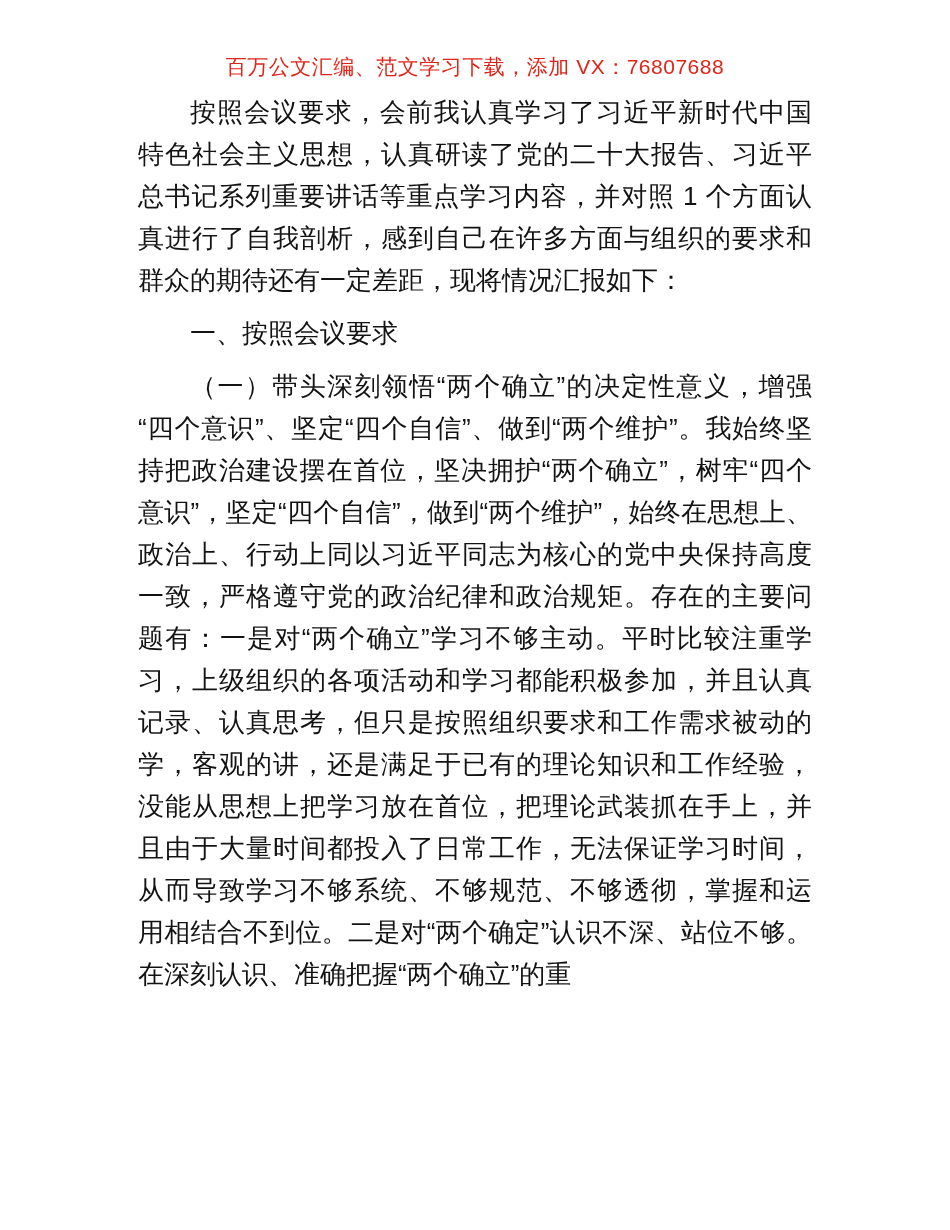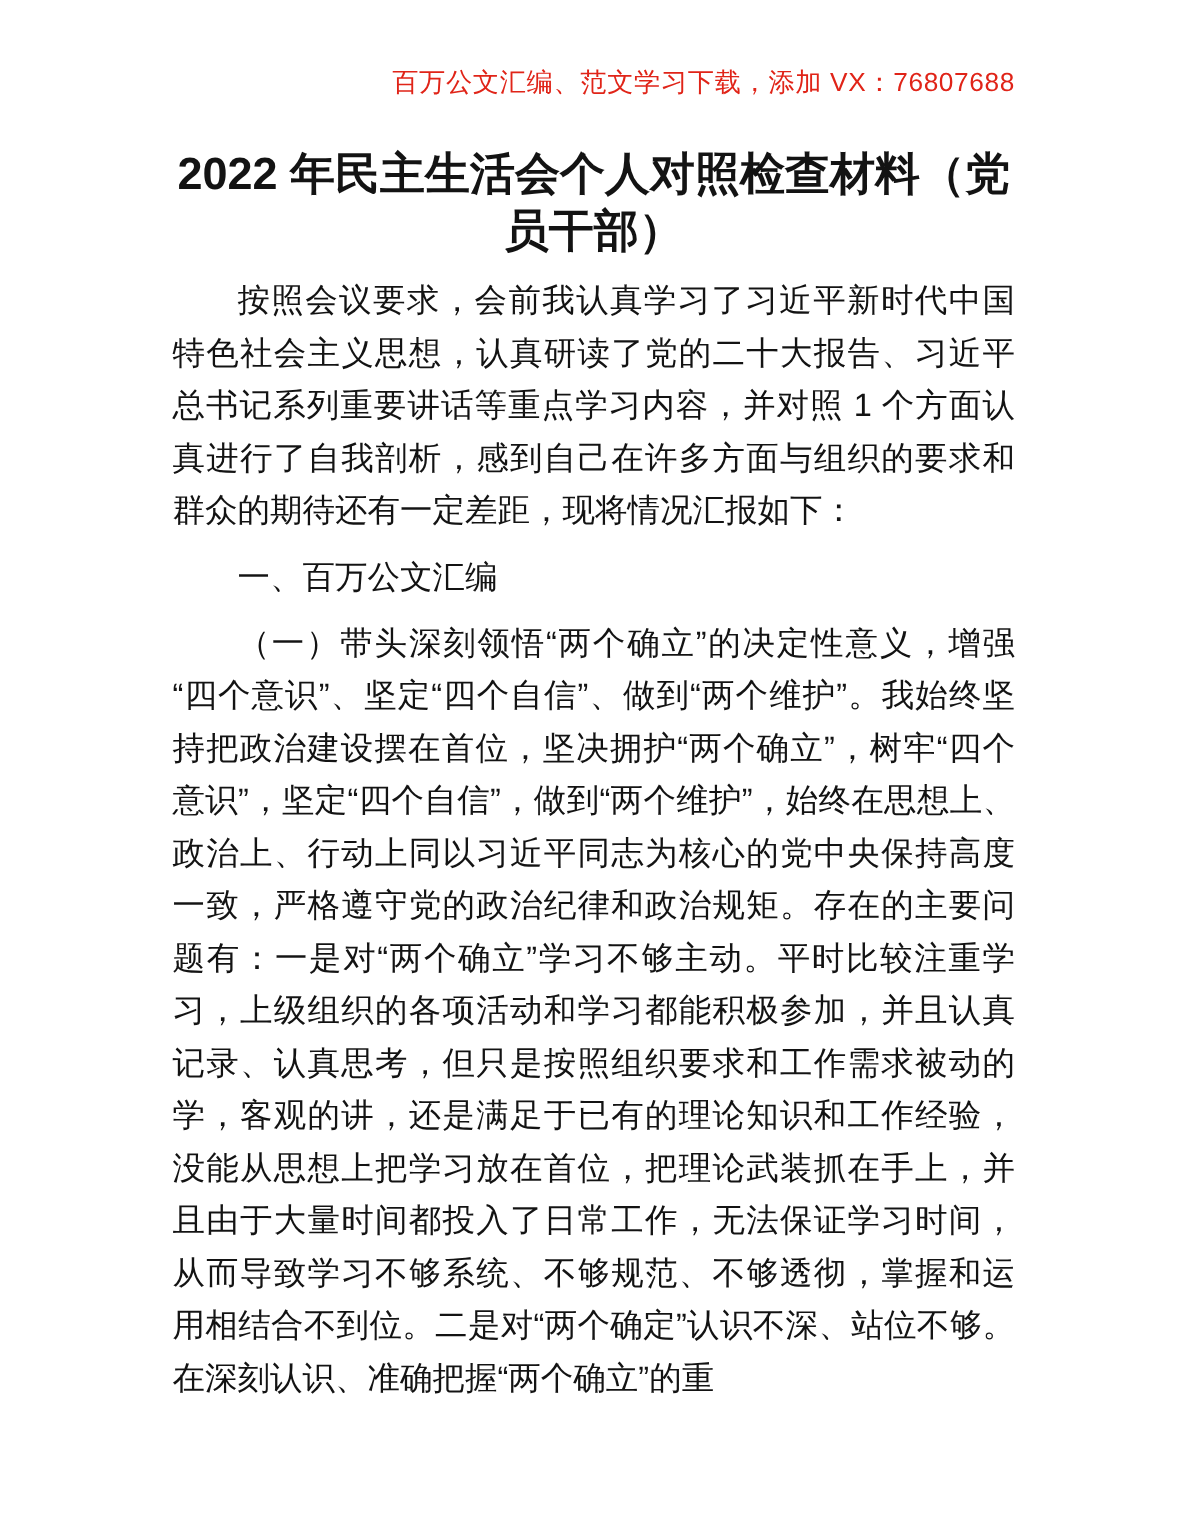--- a/index.html
+++ b/index.html
@@ -19,21 +19,21 @@
     width: 950px;
     height: 1230px;
     padding: 0 138px;
     background: #ffffff;
   }
   .notice {
     padding-top: 54px;
     margin: 0;
     font-size: 21px;
     line-height: 26px;
-    text-align: right;
+    text-align: center;
     color: #e02418;
     letter-spacing: 0.5px;
   }
   .doc-title {
     margin: 36px 0 0 0;
     font-size: 36px;
     font-weight: bold;
     line-height: 46px;
     text-align: center;
     color: #131313;
@@ -53,20 +53,19 @@
   .doc-body p.heading {
     font-weight: normal;
   }
 </style>
 </head>
 <body>
 
 <div class="page">
   <p class="notice" style="color: rgb(224, 36, 24);">百万公文汇编、范文学习下载，添加 VX：76807688</p>
 
-  <h1 class="doc-title">2022 年民主生活会个人对照检查材料（党员干部）</h1>
 
   <div class="doc-body" id="paragraphs">
       <p class="body">按照会议要求，会前我认真学习了习近平新时代中国特色社会主义思想，认真研读了党的二十大报告、习近平总书记系列重要讲话等重点学习内容，并对照 1 个方面认真进行了自我剖析，感到自己在许多方面与组织的要求和群众的期待还有一定差距，现将情况汇报如下：</p>
-      <p class="heading">一、百万公文汇编</p>
+      <p class="heading">一、按照会议要求</p>
       <p class="body">（一）带头深刻领悟“两个确立”的决定性意义，增强“四个意识”、坚定“四个自信”、做到“两个维护”。我始终坚持把政治建设摆在首位，坚决拥护“两个确立”，树牢“四个意识”，坚定“四个自信”，做到“两个维护”，始终在思想上、政治上、行动上同以习近平同志为核心的党中央保持高度一致，严格遵守党的政治纪律和政治规矩。存在的主要问题有：一是对“两个确立”学习不够主动。平时比较注重学习，上级组织的各项活动和学习都能积极参加，并且认真记录、认真思考，但只是按照组织要求和工作需求被动的学，客观的讲，还是满足于已有的理论知识和工作经验，没能从思想上把学习放在首位，把理论武装抓在手上，并且由于大量时间都投入了日常工作，无法保证学习时间，从而导致学习不够系统、不够规范、不够透彻，掌握和运用相结合不到位。二是对“两个确定”认识不深、站位不够。在深刻认识、准确把握“两个确立”的重</p>
     </div>
 </div>
 
 </body></html>

